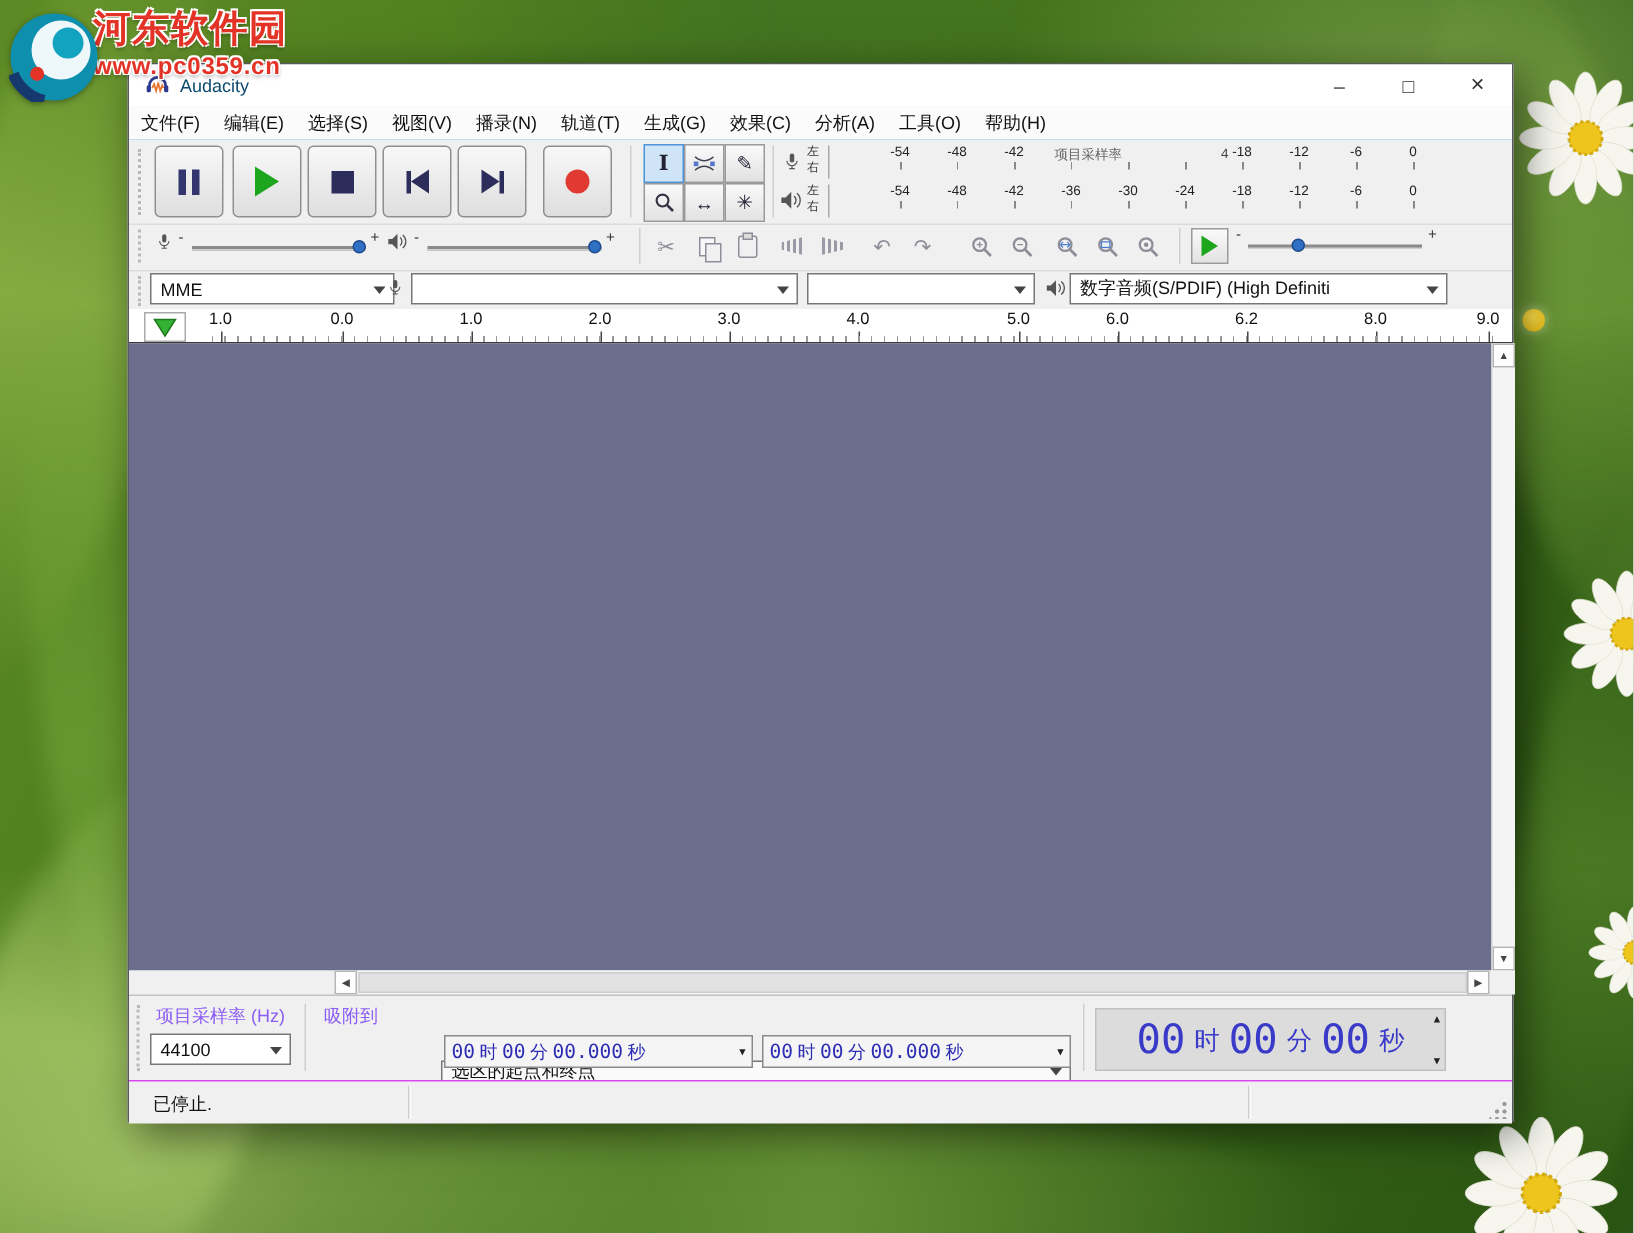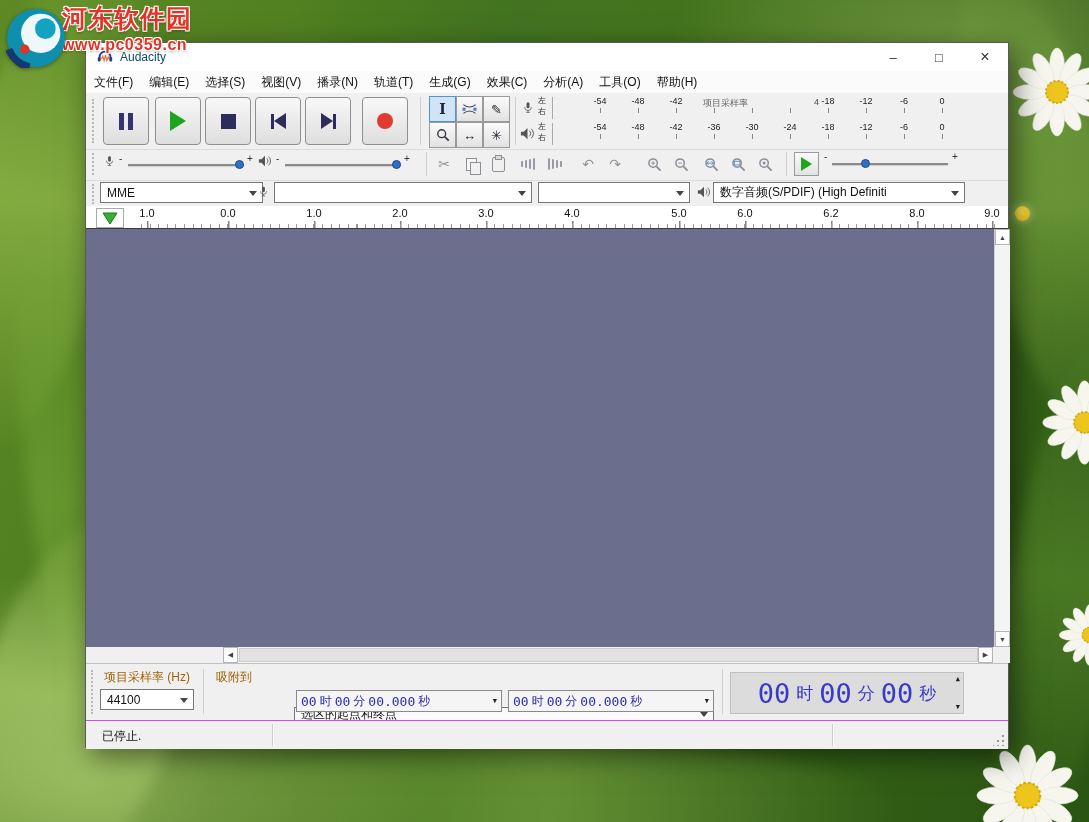--- a/index.html
+++ b/index.html
@@ -115,21 +115,21 @@
   .track-area{position:absolute;left:0;top:186px;width:908px;height:418px;background:#6b6e8c;}
   .vscroll{position:absolute;left:908px;top:186px;width:16px;height:418px;background:#f4f4f4;border-left:1px solid #cfcfcf;box-sizing:border-box;}
   .scroll-btn{position:absolute;width:15px;height:16px;background:#fdfdfd;border:1px solid #b5b5b5;box-sizing:border-box;
     display:flex;align-items:center;justify-content:center;font-size:7px;color:#444;}
   .hscroll{position:absolute;left:0;top:604px;width:924px;height:16px;background:#f0f0f0;}
   .hscroll .track{position:absolute;left:153px;top:0;width:739px;height:16px;background:#f4f4f4;}
   .hscroll .thumb{position:absolute;left:153px;top:1px;width:739px;height:14px;background:#e2e2e2;border:1px solid #cdcdcd;box-sizing:border-box;}
 
   
   .selbar{position:absolute;left:0;top:620px;width:100%;height:57px;background:#f0f0f0;border-top:1px solid #c2c2c2;box-sizing:border-box;}
-  .small-label{position:absolute;font-size:12px;color:#a16207;}
+  .small-label{position:absolute;font-size:12px;color:#8b5cf6;}
   .timefield{position:absolute;height:22px;background:#f5f5f5;border:1px solid #8a8a8a;box-sizing:border-box;
     display:flex;align-items:center;padding:0 4px;gap:3px;font-family:"DejaVu Sans Mono","Liberation Mono",monospace;}
   .timefield .dig{font-size:13px;color:#2c2cb4;}
   .timefield .unit{font-size:12px;color:#2c2cb4;}
   .timefield .spin{margin-left:auto;font-size:7px;color:#222;}
   .bigtime{position:absolute;left:644px;top:8px;width:234px;height:42px;background:#dcdcdc;border:1px solid #c0c0c0;
     box-sizing:border-box;display:flex;align-items:center;justify-content:center;gap:6px;
     font-family:"DejaVu Sans Mono","Liberation Mono",monospace;}
   .bigtime .dig{font-size:27px;color:#3a3ac8;}
   .bigtime .unit{font-size:17px;color:#3a3ac8;}

